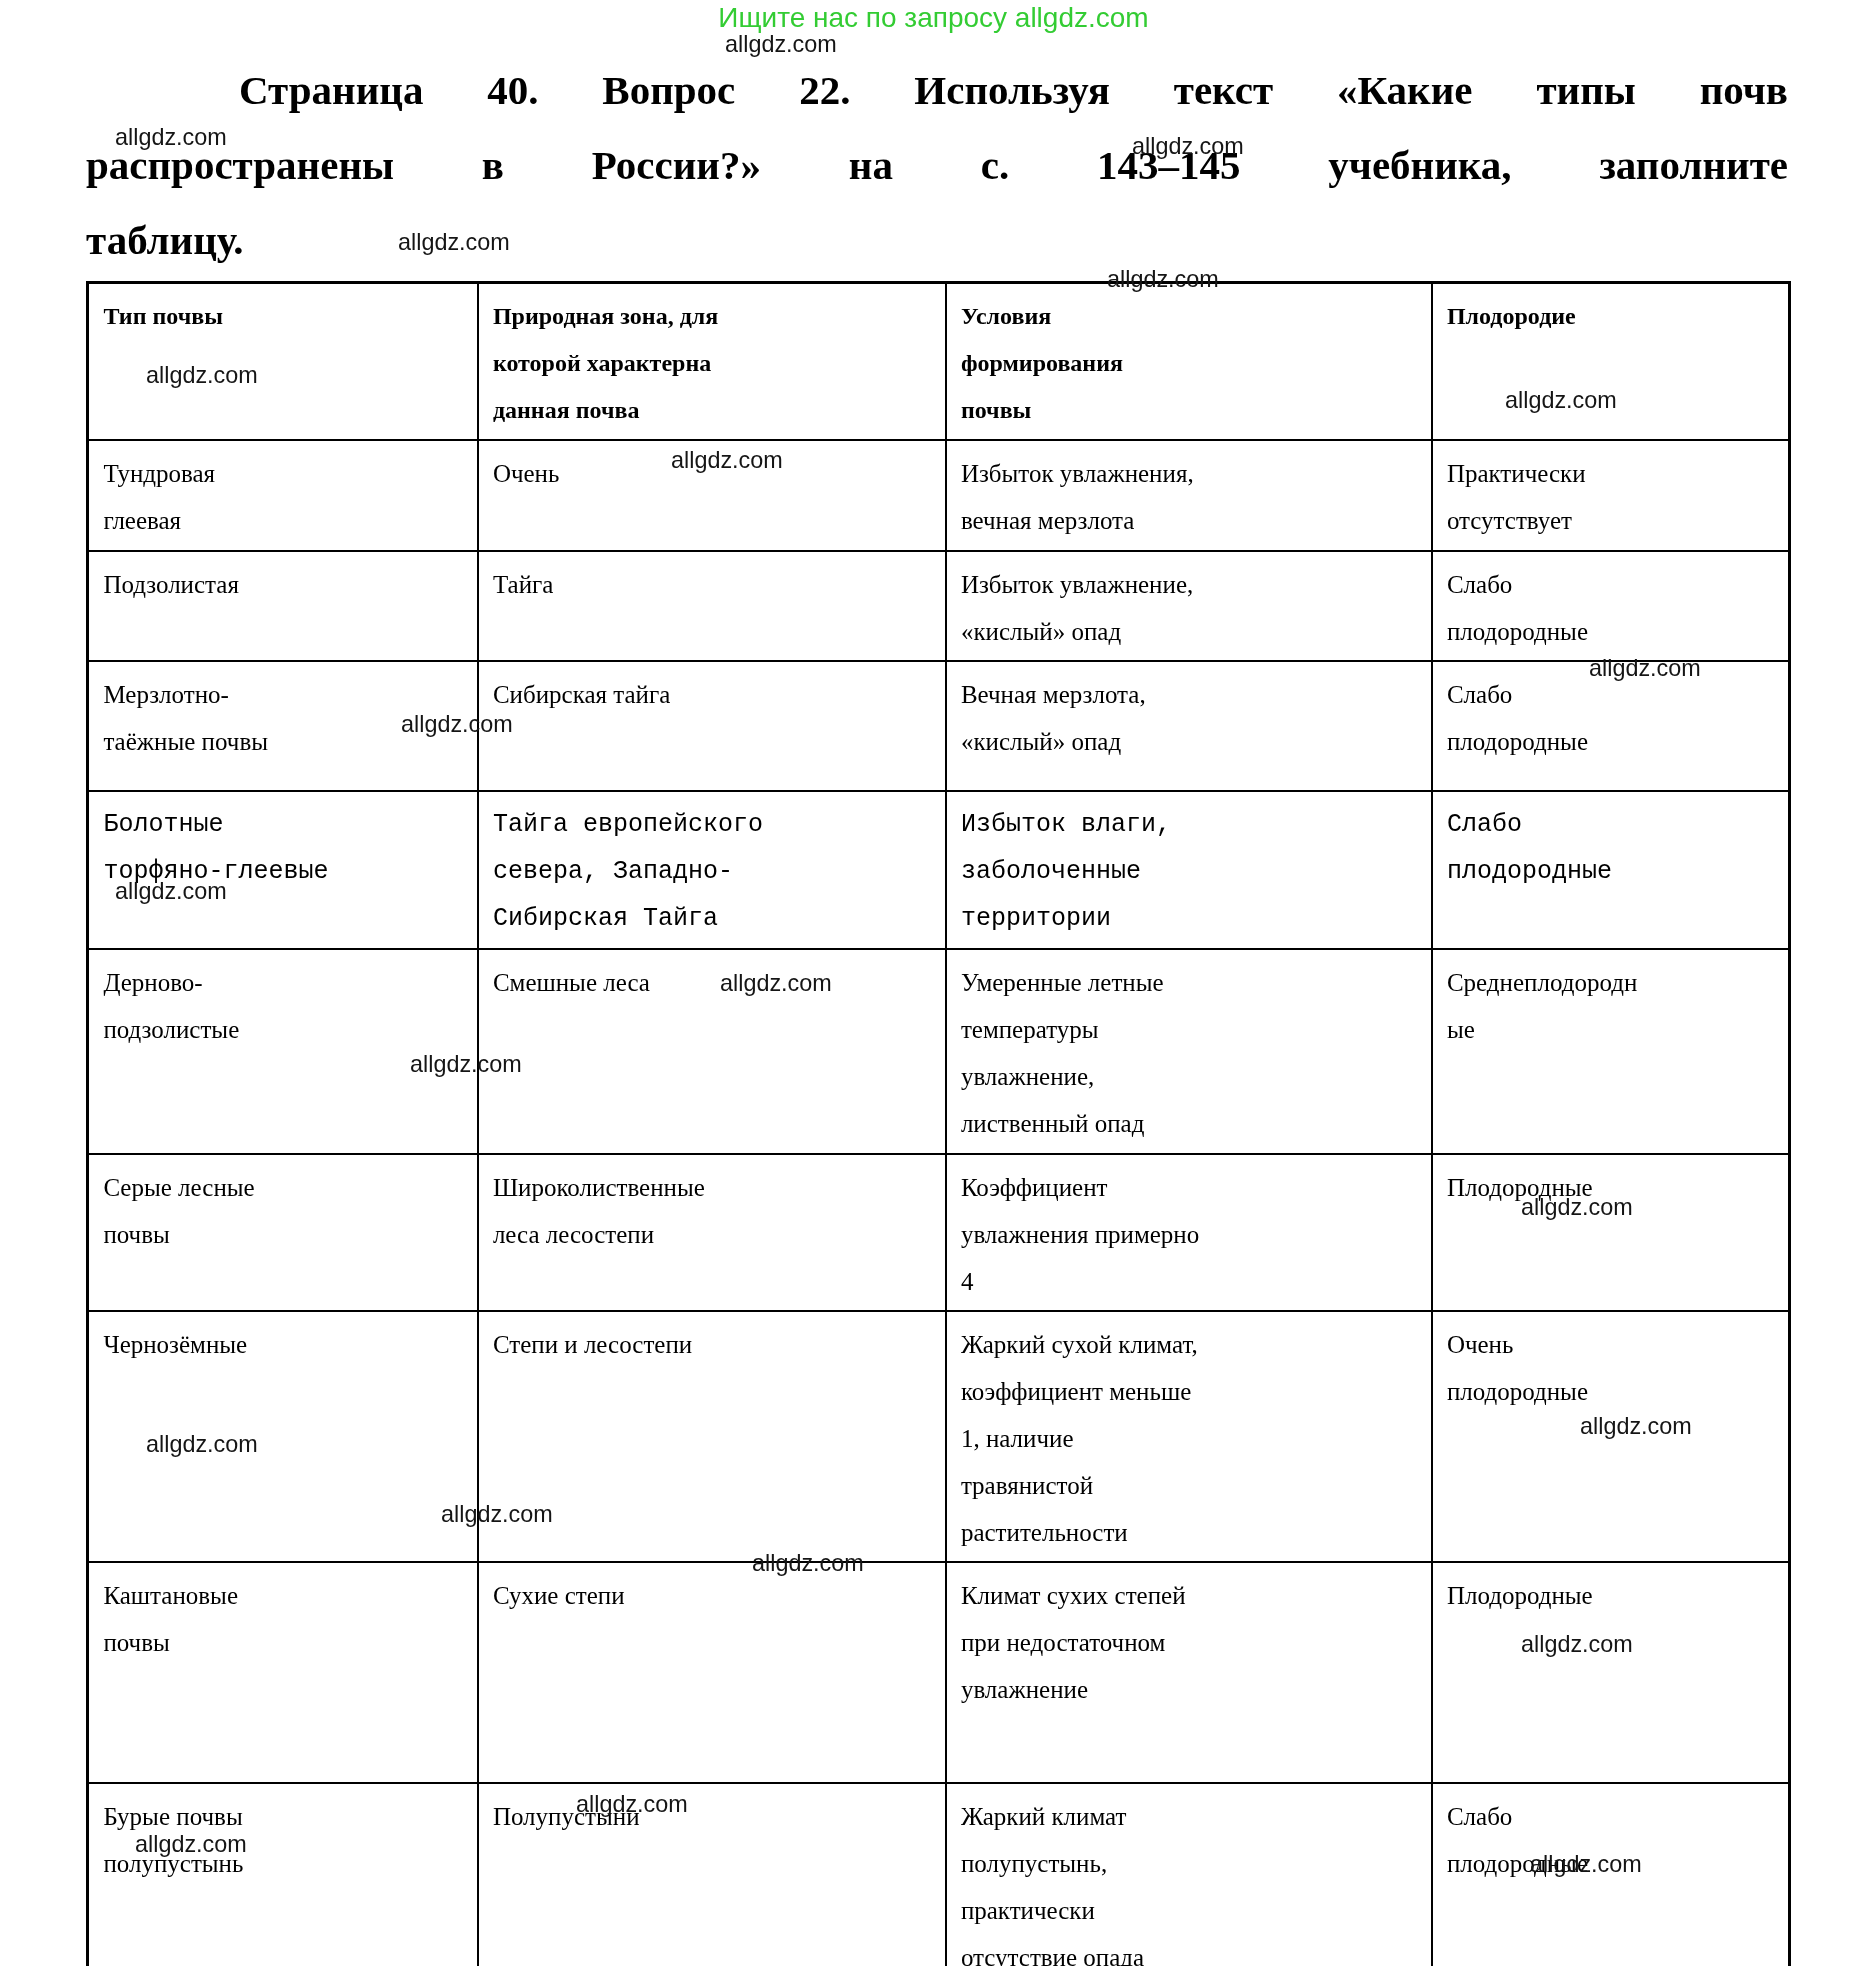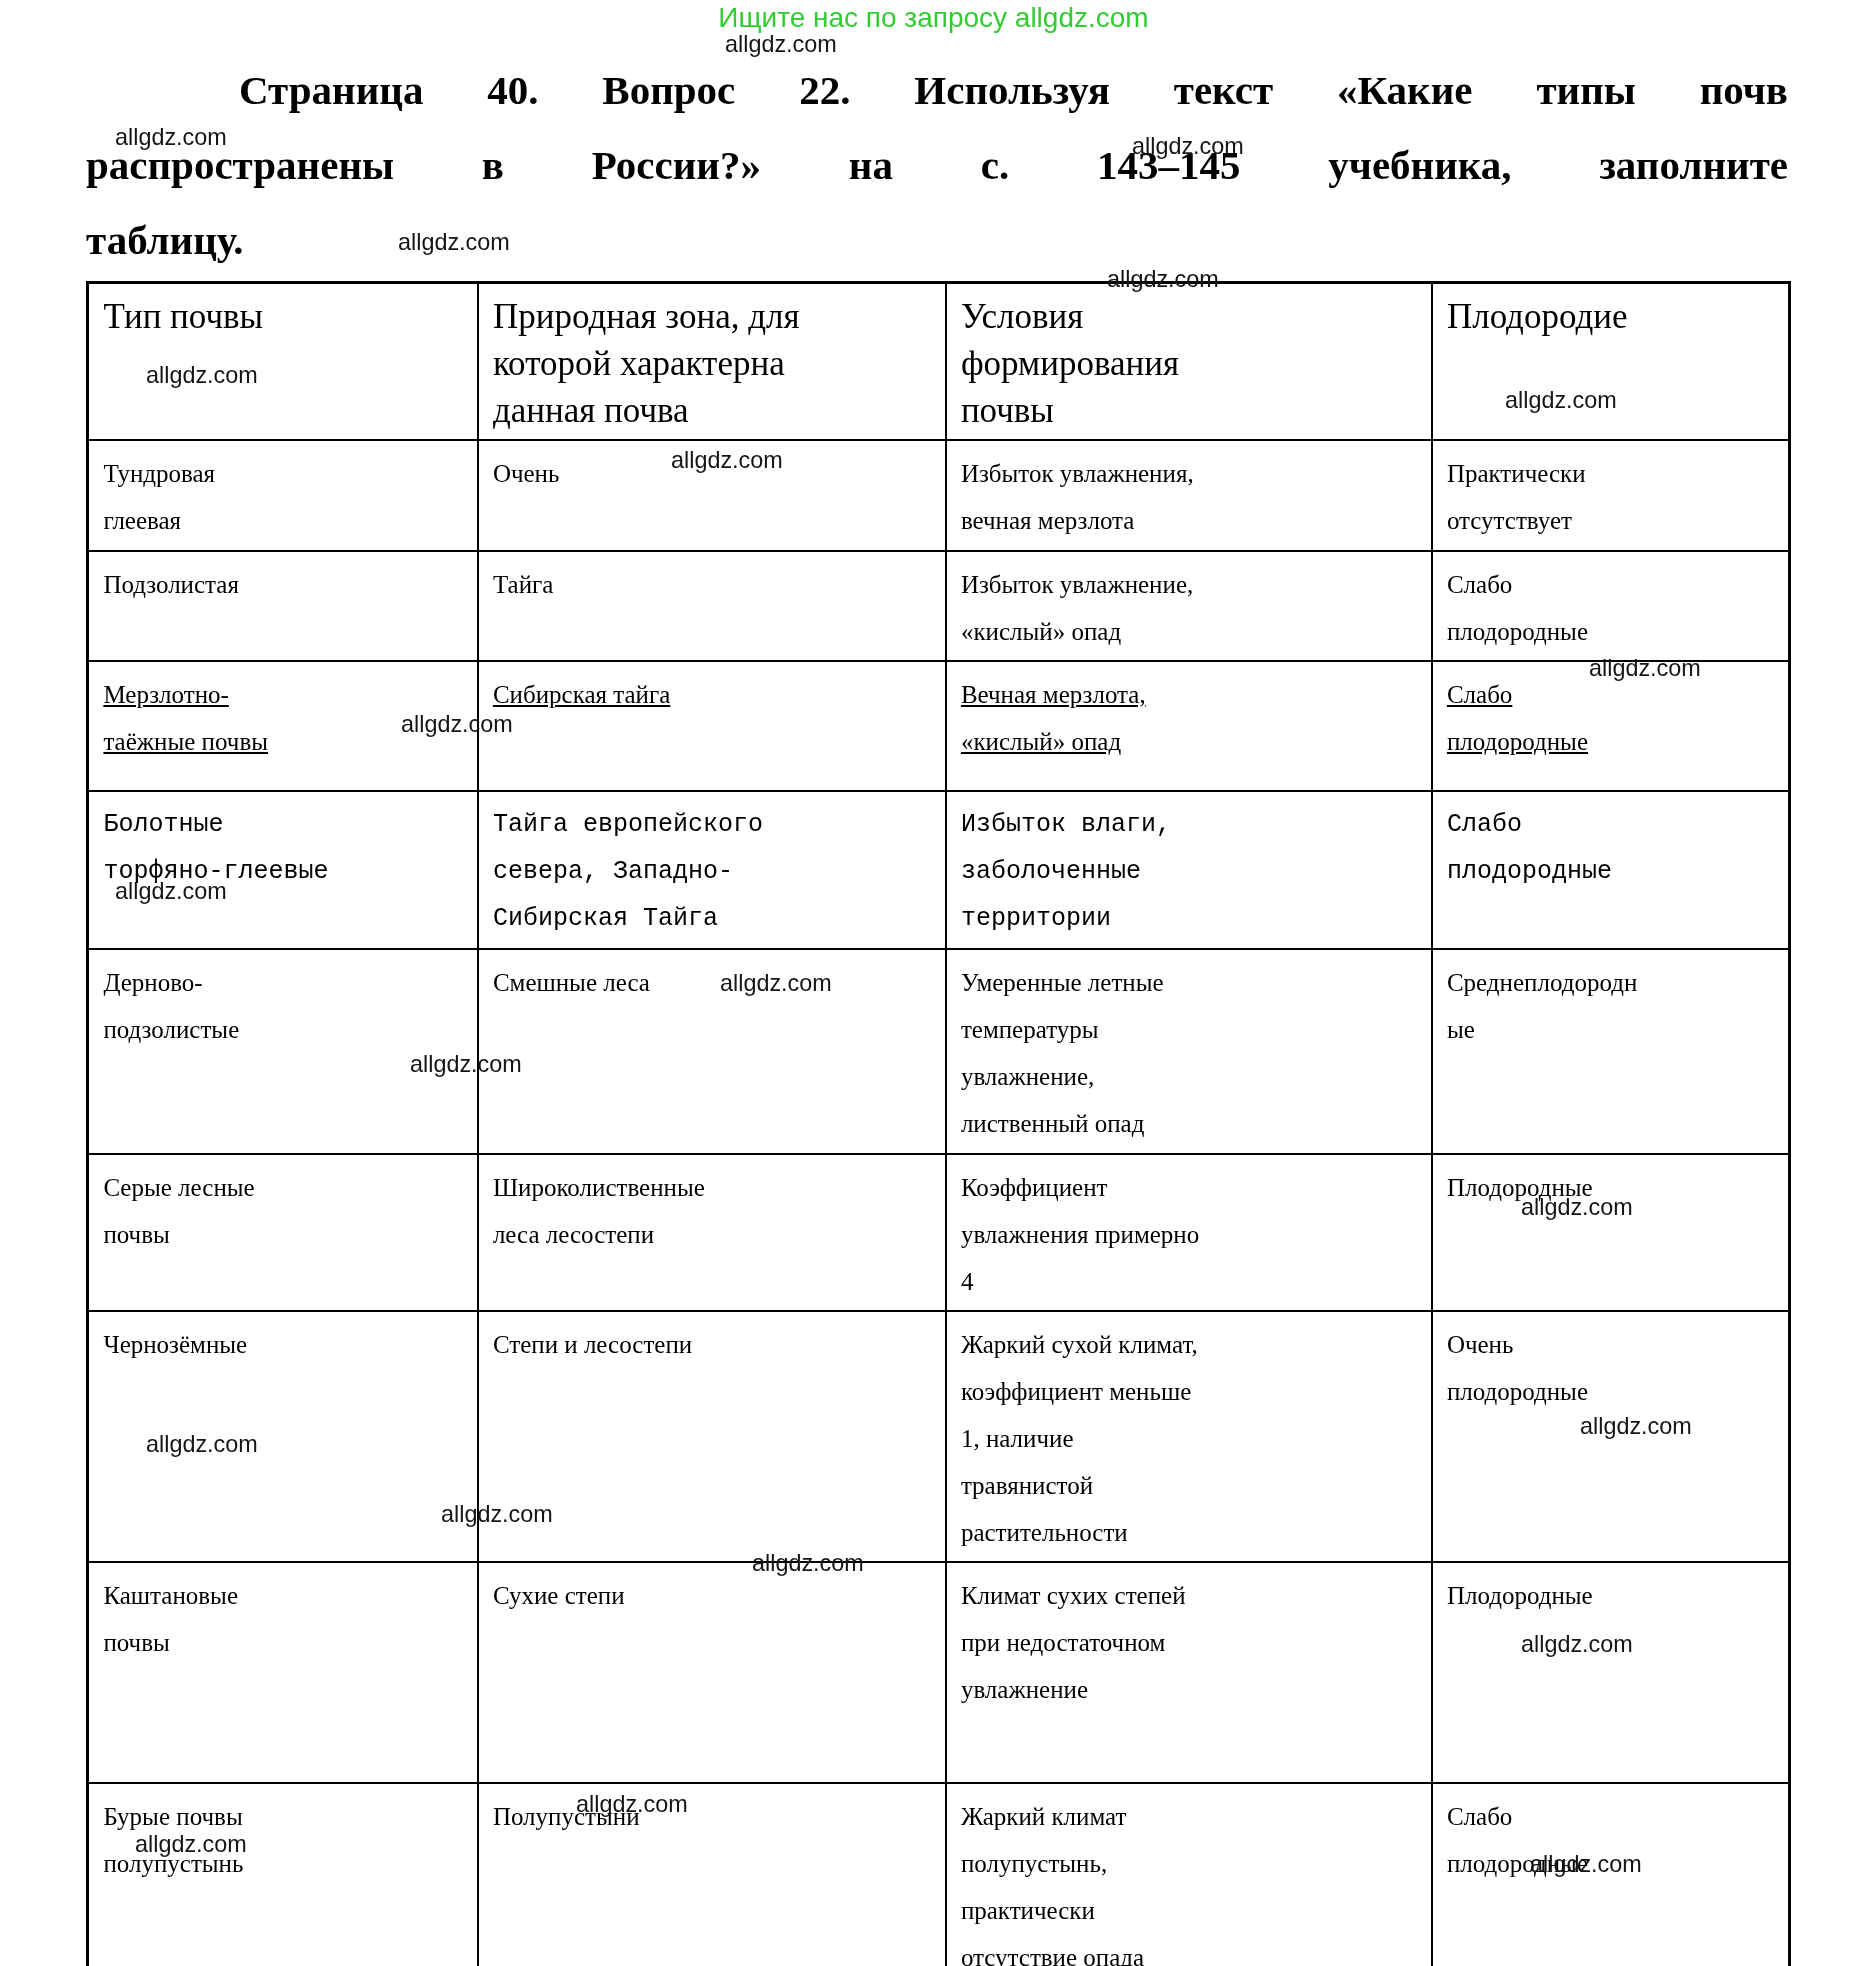--- a/index.html
+++ b/index.html
@@ -47,21 +47,21 @@
     border:2.7px solid #000000;
     vertical-align:top;
     text-align:left;
     font-size:25px;
     line-height:47px;
     padding:9px 9px 5.4px 14.4px;
     white-space:pre-line;
     overflow:hidden;
   }
   table.soil{border:3.6px solid #000000;}
-  table.soil th{font-weight:normal;font-size:35px;}
+  table.soil th{font-weight:bold;font-size:24px;}
   .c1{width:390px;}
   .c2{width:468px;}
   .c3{width:486px;}
   .c4{width:358px;}
   
   .footer{
     position:absolute;left:0;top:1910px;width:100%;
     text-align:center;
     font-family:"Liberation Sans", sans-serif;
     font-size:36px;color:#4c0d85;
@@ -131,21 +131,21 @@
 отсутствует</td>
     </tr>
     <tr style="height:103px;">
       <td>Подзолистая</td>
       <td>Тайга</td>
       <td>Избыток увлажнение,
 «кислый» опад</td>
       <td>Слабо
 плодородные</td>
     </tr>
-    <tr style="height:130px;text-decoration:underline;">
+    <tr style="height:130px;">
       <td>Мерзлотно-
 таёжные почвы</td>
       <td>Сибирская тайга</td>
       <td>Вечная мерзлота,
 «кислый» опад</td>
       <td>Слабо
 плодородные</td>
     </tr>
     <tr style="height:155px;font-family:Liberation Mono, monospace;">
       <td>Болотные

